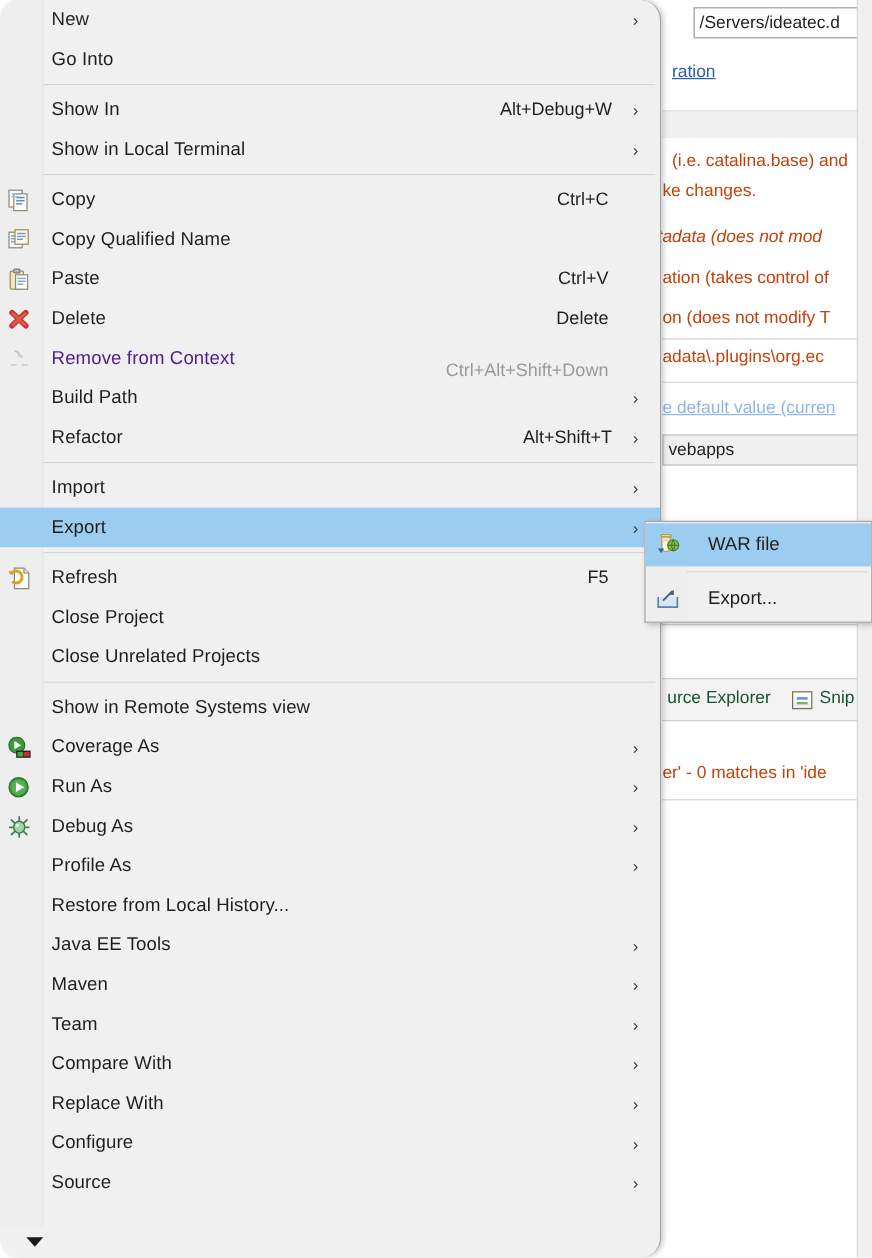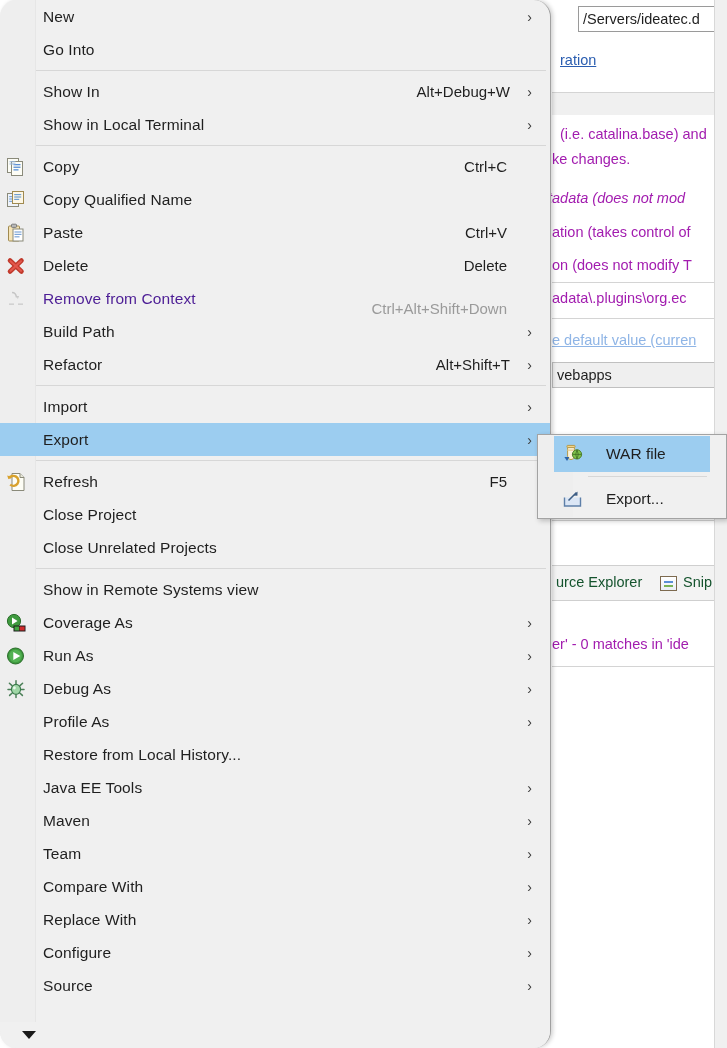--- a/index.html
+++ b/index.html
@@ -21,21 +21,21 @@
   
   #editor-bg {
     position: absolute;
     left: 0; top: 0;
     width: 727px; height: 1048px;
     background: #ffffff;
   }
   .bg-text {
     position: absolute;
     font-size: 14.5px;
-    color: #a21caf;
+    color: #c2410c;
     white-space: nowrap;
   }
   .bg-link {
     position: absolute;
     font-size: 14.5px;
     color: #2a5db0;
     text-decoration: underline;
     white-space: nowrap;
   }
   .bg-link.pale { color: #8fb5e6; }
@@ -199,21 +199,21 @@
   #submenu {
     position: absolute;
     left: 537px;
     top: 434px;
     width: 190px;
     background: #f0f0f0;
     border: 1px solid #a3a3a3;
     box-sizing: border-box;
     box-shadow: 2px 2px 5px rgba(0,0,0,0.22);
     z-index: 20;
-    padding: 1px 16px;
+    padding: 1px 0;
   }
   #submenu .sub-gutter {
     position: absolute;
     left: 1px; top: 1px; bottom: 1px;
     width: 34px;
     background: #eeeeee;
   }
   .sub-item {
     position: relative;
     height: 36px;

